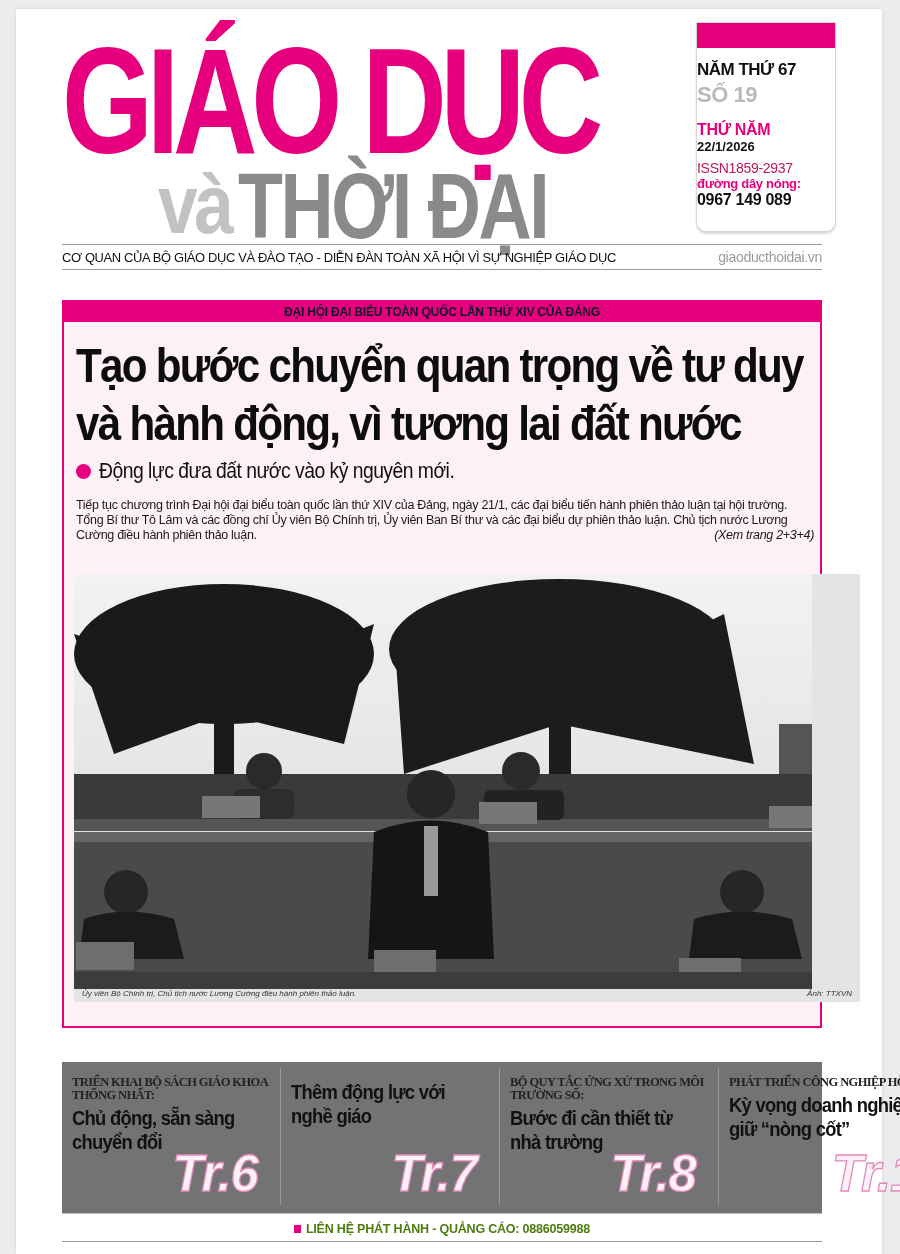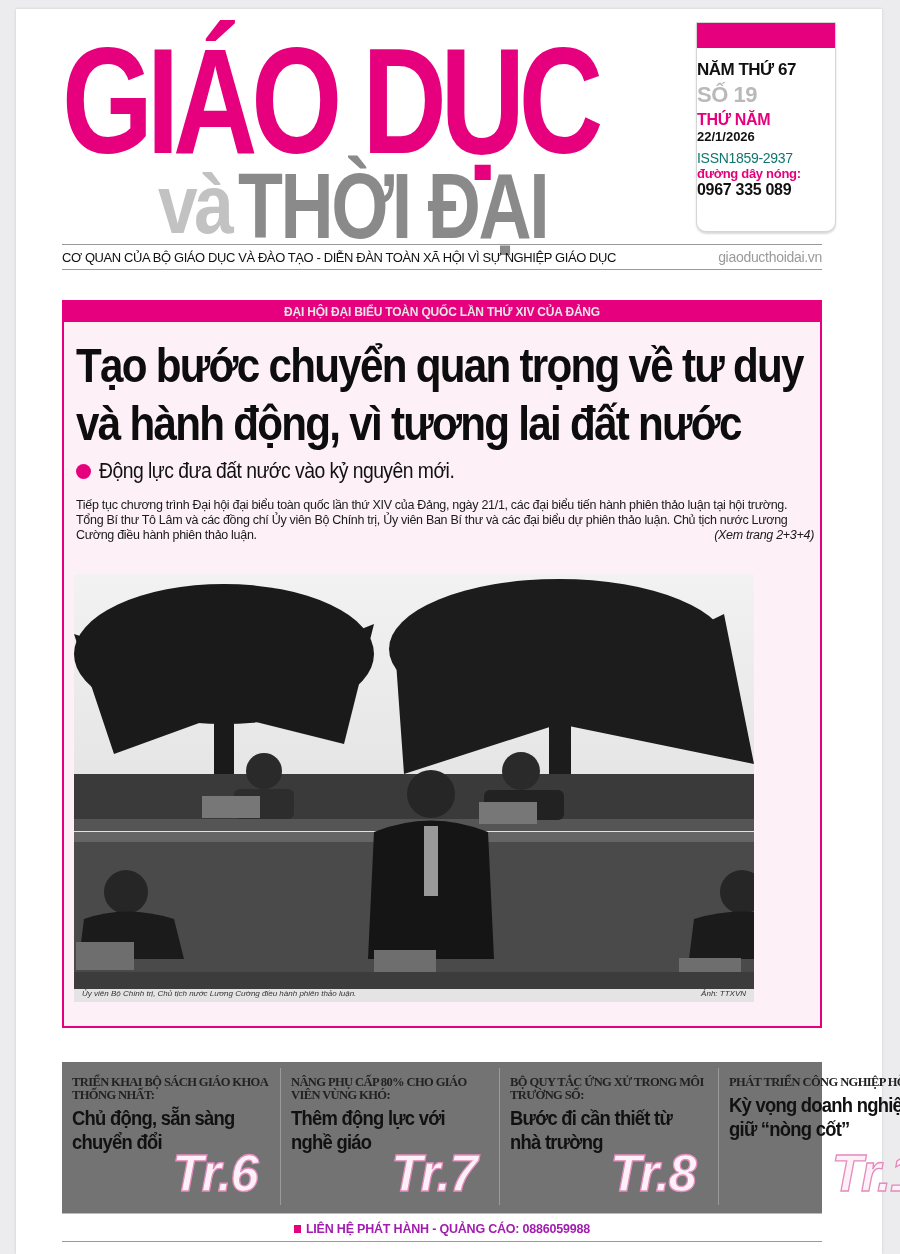--- a/index.html
+++ b/index.html
@@ -33,58 +33,58 @@
   }
 
   .issue-box {
     position: absolute; left: 696px; top: 22px; width: 140px; height: 210px;
     border: 1px solid #d5d5d5; border-radius: 0 0 10px 10px; background: #fff;
     box-shadow: 0 2px 2px rgba(0,0,0,0.15); text-align: left;
   }
   .issue-bar { height: 25px; background: var(--brand); }
   .issue-year { margin-top: 12px; font-weight: 700; font-size: 17px; color: #111; letter-spacing: -0.5px; }
   .issue-no { margin-top: 2px; font-weight: 700; font-size: 22px; color: #b9b9b9; letter-spacing: -0.5px; }
-  .issue-day { margin-top: 3px; font-weight: 700; font-size: 16px; color: var(--brand); letter-spacing: -0.3px; }
+  .issue-day { margin-top: 13px; font-weight: 700; font-size: 16px; color: var(--brand); letter-spacing: -0.3px; }
   .issue-date { font-weight: 700; font-size: 13px; color: #111; }
-  .issue-issn { margin-top: 6px; font-size: 14px; color: #0f766e; letter-spacing: -0.3px; }
+  .issue-issn { margin-top: 6px; font-size: 14px; color: #be185d; letter-spacing: -0.3px; }
   .issue-hotline-label { font-weight: 700; font-size: 13px; color: var(--brand); letter-spacing: -0.3px; }
   .issue-hotline { font-weight: 700; font-size: 16px; color: #111; letter-spacing: -0.3px; }
 
   .tagline-row {
     position: absolute; left: 62px; top: 244px; width: 760px; height: 26px;
     border-top: 1px solid #9a9a9a; border-bottom: 1px solid #9a9a9a;
     display: flex; justify-content: space-between; align-items: center;
   }
   .tagline { font-size: 13.5px; color: #111; letter-spacing: -0.4px; transform: scaleX(0.96); transform-origin: left center; white-space: nowrap; }
   .website { font-size: 14px; color: #9a9a9a; font-weight: 400; letter-spacing: -0.3px; }
 
   
   .lead {
     position: absolute; left: 62px; top: 300px; width: 760px; height: 728px;
     border: 2px solid var(--brand); background: #fdf0f6;
   }
   .kicker-bar {
-    height: 20px; background: var(--brand); color: #e5e5e5; text-align: center;
+    height: 20px; background: var(--brand); color: #0f172a; text-align: center;
     font-weight: 700; font-size: 12px; line-height: 20px; letter-spacing: -0.2px;
   }
   .headline {
     margin: 14px 0 0 12px; font-weight: 700; font-size: 49px; line-height: 58px;
     color: #0d0d0d; letter-spacing: -2px; transform: scaleX(0.86); transform-origin: left top;
     width: 870px;
   }
   .subhead { margin: 6px 0 0 12px; display: flex; align-items: center; }
   .subhead .dot { width: 15px; height: 15px; border-radius: 50%; background: var(--brand); margin-right: 8px; flex: none; }
   .subhead span { font-size: 22px; color: #111; letter-spacing: -0.6px; transform: scaleX(0.88); transform-origin: left center; white-space: nowrap; }
   .lede {
     margin: 14px 6px 0 12px; font-size: 12.5px; line-height: 15px; color: #1a1a1a; letter-spacing: -0.3px;
   }
   .lede-ref { display: block; text-align: right; font-style: italic; margin-top: -15px; }
 
   .photo {
-    position: absolute; left: 10px; top: 272px; width: 680px; height: 428px;
+    position: absolute; left: 10px; top: 272px; width: 786px; height: 428px;
     background: #e4e4e4; overflow: hidden;
   }
   .caption-row {
     position: absolute; left: 8px; right: 8px; bottom: 4px;
     display: flex; justify-content: space-between; font-size: 8px; font-style: italic; color: #333;
   }
 
   
   .teasers {
     position: absolute; left: 62px; top: 1062px; width: 760px; height: 152px;
@@ -103,21 +103,21 @@
   .teaser-page {
     position: absolute; right: 22px; bottom: 2px; font-weight: 700; font-style: italic;
     font-size: 51px; color: #fdf0f6; -webkit-text-stroke: 1.3px #e38bbd; letter-spacing: -1px;
   }
 
   .footer-row {
     position: absolute; left: 62px; top: 1216px; width: 760px; height: 26px;
     border-bottom: 1px solid #9a9a9a; display: flex; align-items: center; justify-content: center;
   }
   .footer-row .sq { width: 7px; height: 8px; background: var(--brand); margin-right: 5px; }
-  .footer-row span { font-weight: 700; font-size: 12.5px; color: #a21caf; letter-spacing: -0.2px; }
+  .footer-row span { font-weight: 700; font-size: 12.5px; color: #4d7c0f; letter-spacing: -0.2px; }
 </style>
 </head>
 <body>
 
 <div class="sheet"></div>
 
 <div class="logo">
   <div class="logo-top">GIÁO DỤC</div>
   <div class="logo-bottom">
     <span class="logo-va">và</span><span class="logo-thoidai">THỜI ĐẠI</span>
@@ -125,21 +125,21 @@
 </div>
 
 <div class="issue-box">
   <div class="issue-bar"></div>
   <div class="issue-year">NĂM THỨ 67</div>
   <div class="issue-no">SỐ 19</div>
   <div class="issue-day">THỨ NĂM</div>
   <div class="issue-date">22/1/2026</div>
   <div class="issue-issn">ISSN1859-2937</div>
   <div class="issue-hotline-label">đường dây nóng:</div>
-  <div class="issue-hotline">0967 335 089</div>
+  <div class="issue-hotline">0967 149 089</div>
 </div>
 
 <div class="tagline-row">
   <span class="tagline">CƠ QUAN CỦA BỘ GIÁO DỤC VÀ ĐÀO TẠO - DIỄN ĐÀN TOÀN XÃ HỘI VÌ SỰ NGHIỆP GIÁO DỤC</span>
   <span class="website">giaoducthoidai.vn</span>
 </div>
 
 <div class="lead">
   <div class="kicker-bar">ĐẠI HỘI ĐẠI BIỂU TOÀN QUỐC LẦN THỨ XIV CỦA ĐẢNG</div>
   <div class="headline">
@@ -214,21 +214,20 @@
   </div>
 </div>
 
 <div class="teasers">
   <div class="teaser">
     <div class="teaser-kicker">TRIỂN KHAI BỘ SÁCH GIÁO KHOA THỐNG NHẤT:</div>
     <div class="teaser-title">Chủ động, sẵn sàng chuyển đổi</div>
     <div class="teaser-page">Tr.6</div>
   </div>
   <div class="teaser">
-    <div class="teaser-kicker">NÂNG PHỤ CẤP 80% CHO GIÁO VIÊN VÙNG KHÓ:</div>
     <div class="teaser-title">Thêm động lực với nghề giáo</div>
     <div class="teaser-page">Tr.7</div>
   </div>
   <div class="teaser">
     <div class="teaser-kicker">BỘ QUY TẮC ỨNG XỬ TRONG MÔI TRƯỜNG SỐ:</div>
     <div class="teaser-title">Bước đi cần thiết từ nhà trường</div>
     <div class="teaser-page">Tr.8</div>
   </div>
   <div class="teaser">
     <div class="teaser-kicker">PHÁT TRIỂN CÔNG NGHIỆP HỖ TRỢ:</div>

